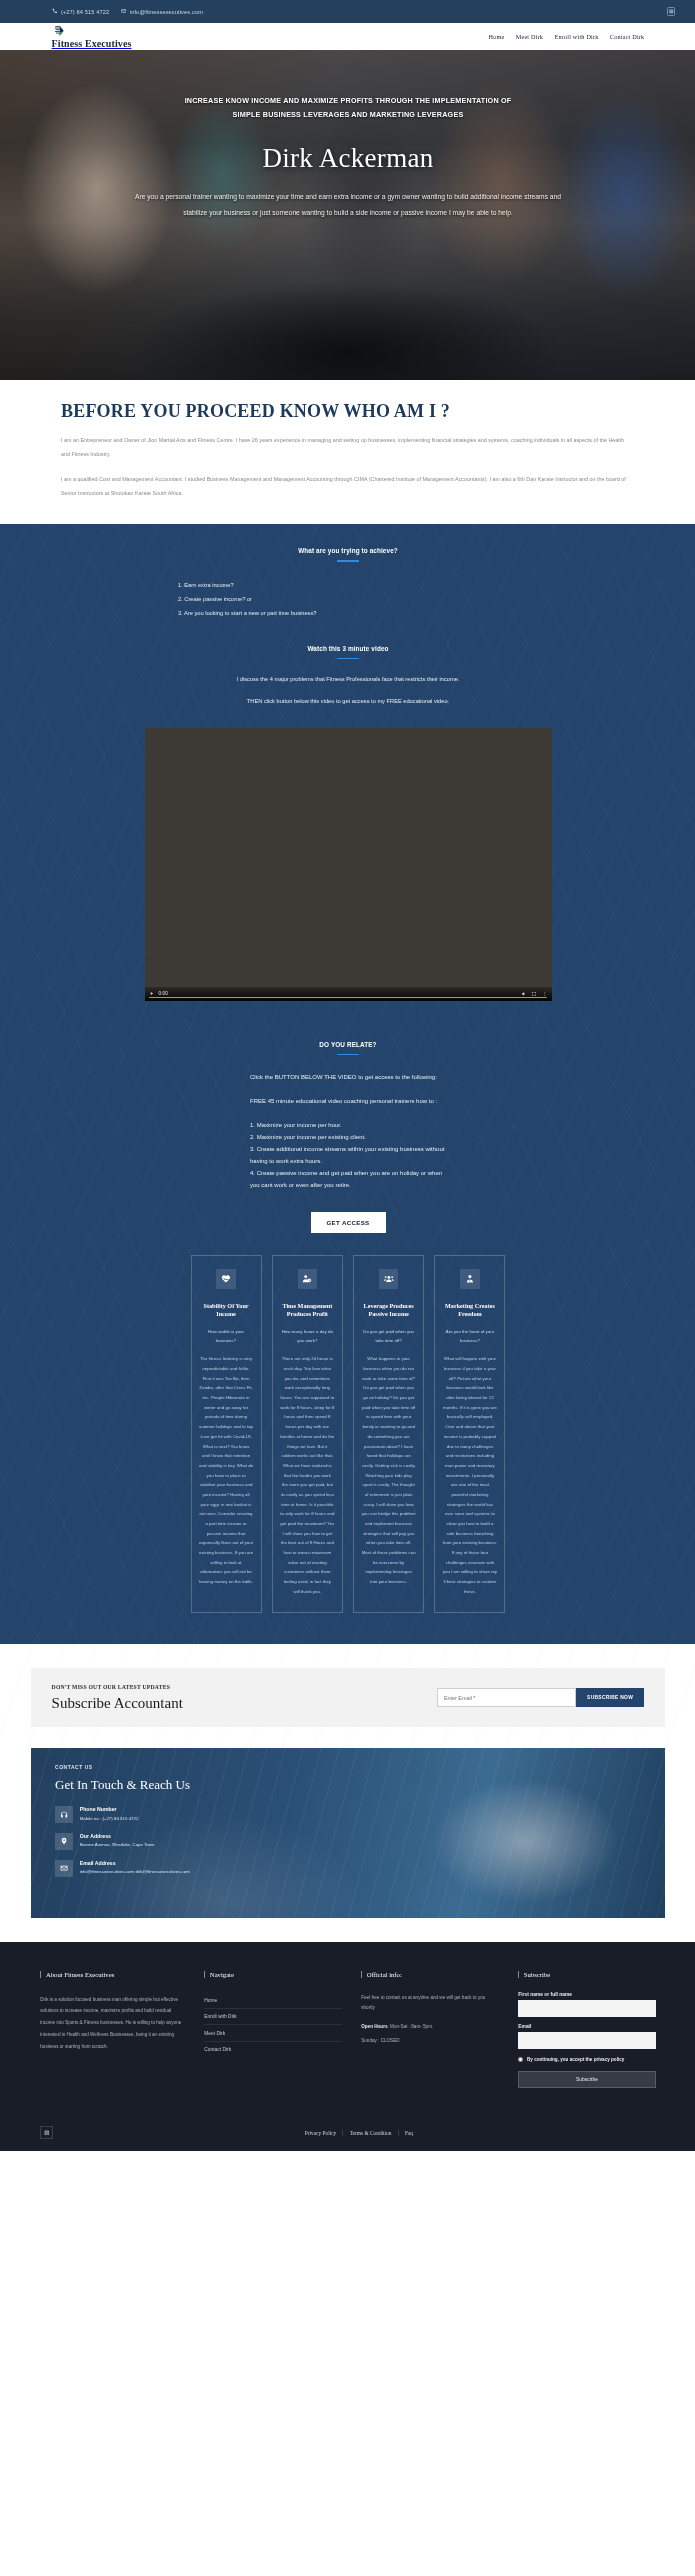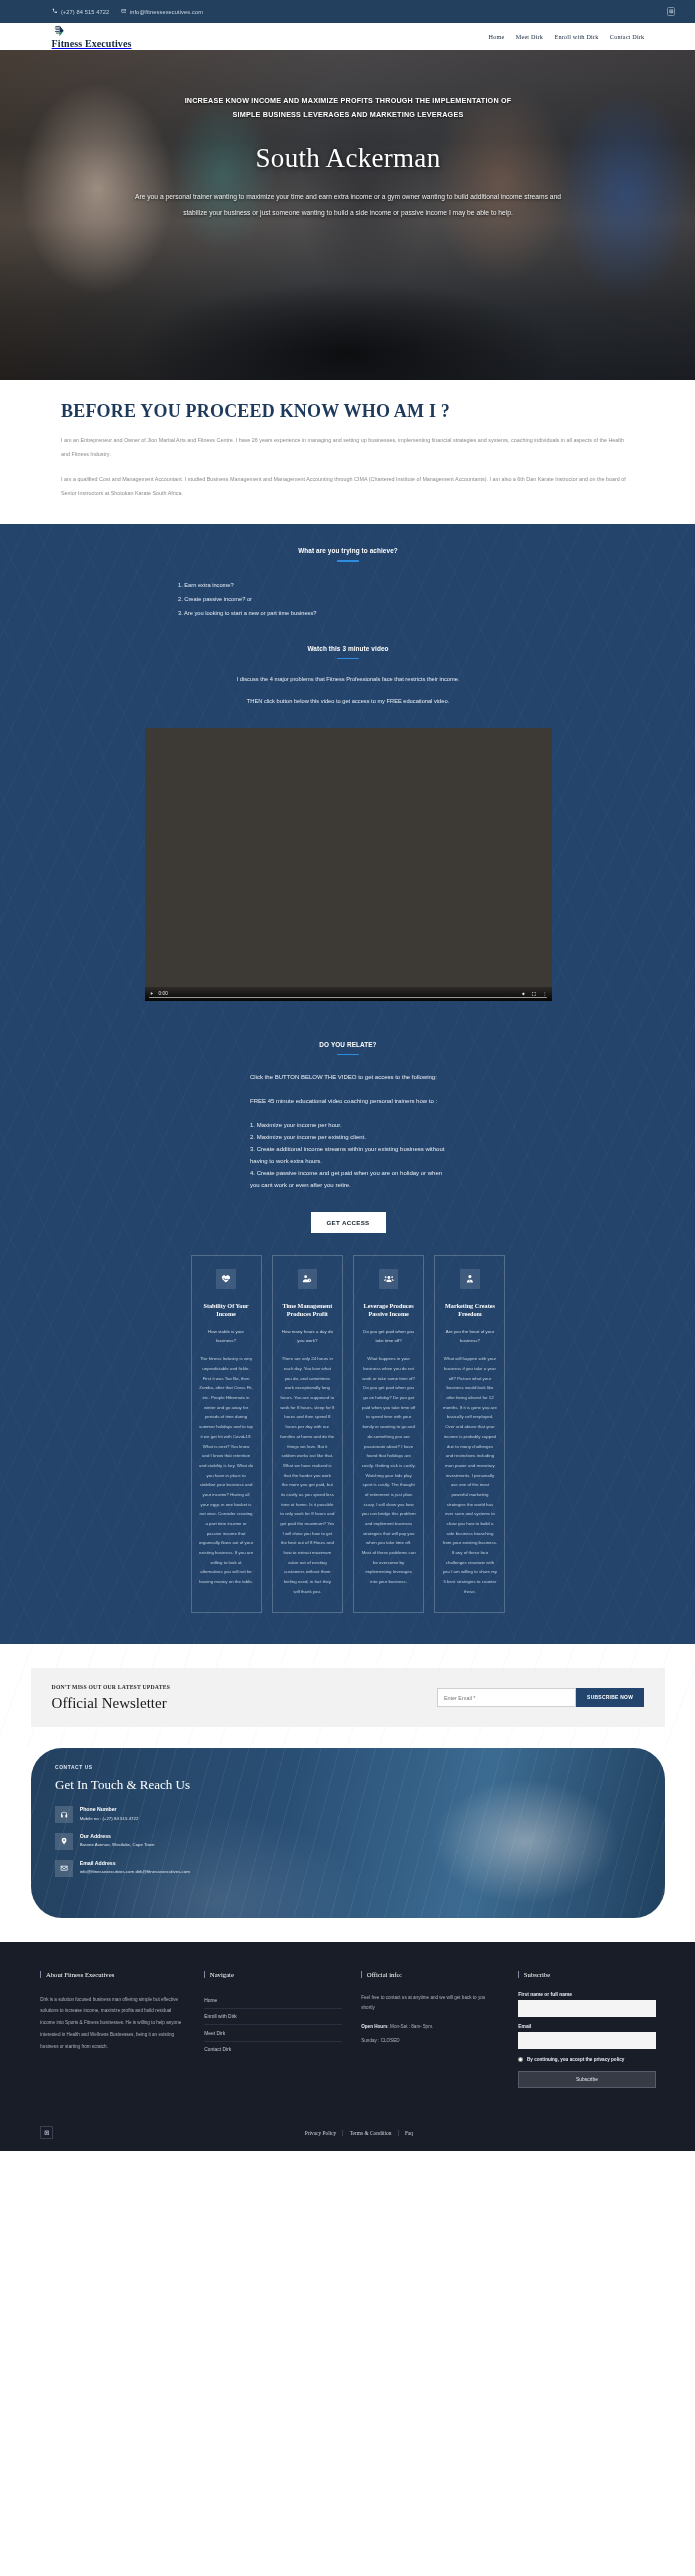--- a/index.html
+++ b/index.html
@@ -175,21 +175,20 @@
   .news-form button{
     height:19.6px;padding:0 11.3px;background:#22446d;color:#fff;border:none;
     font-size:4.9px;font-weight:700;letter-spacing:0.3px;cursor:pointer;
     font-family:"Liberation Sans", sans-serif;
   }
   
   .contact-sec{background:#fff;padding:0 0 24px;position:relative;overflow:hidden;}
   .contact-card{
     width:634px;margin:0 auto;height:170px;position:relative;overflow:hidden;
     background:linear-gradient(100deg,#23405f 0%,#2a4f75 40%,#3c6b91 70%,#20405f 100%);
-    border-radius:31px;
   }
   .contact-card:before{
     content:"";position:absolute;inset:0;
     background:
       radial-gradient(ellipse 155px 103px at 78% 55%, rgba(235,230,225,.45), transparent 60%),
       radial-gradient(ellipse 216px 134px at 30% 90%, rgba(255,255,255,.12), transparent 65%),
       repeating-linear-gradient(105deg,rgba(255,255,255,.06) 0 1px,transparent 1px 17.5px);
   }
   .contact-inner{position:relative;z-index:2;padding:17.5px 24px;color:#fff;width:319px;}
   .contact-kicker{font-size:4.9px;font-weight:700;letter-spacing:0.6px;color:#dbe6f2;}
@@ -306,21 +305,21 @@
     <a href="#">Contact Dirk</a>
   </nav>
 </div>
 
 <section class="hero">
   <div class="hero-inner">
     <div class="hero-kicker">
       <div>INCREASE KNOW INCOME AND MAXIMIZE PROFITS THROUGH THE IMPLEMENTATION OF</div>
       <div>SIMPLE BUSINESS LEVERAGES AND MARKETING LEVERAGES</div>
     </div>
-    <h1 class="hero-title">South Ackerman</h1>
+    <h1 class="hero-title">Dirk Ackerman</h1>
     <p class="hero-sub">Are you a personal trainer wanting to maximize your time and earn extra income or a gym owner wanting to build additional income streams and stabilize your business or just someone wanting to build a side income or passive income I may be able to help.</p>
   </div>
 </section>
 
 <section class="about">
   <div class="about-inner">
     <h2>BEFORE YOU PROCEED KNOW WHO AM I ?</h2>
     <p>I am an Entrepreneur and Owner of Jion Martial Arts and Fitness Centre. I have 26 years experience in managing and setting up businesses, implementing financial strategies and systems, coaching individuals in all aspects of the Health and Fitness Industry.</p>
     <p>I am a qualified Cost and Management Accountant. I studied Business Management and Management Accounting through CIMA (Chartered Institute of Management Accountants). I am also a 6th Dan Karate Instructor and on the board of Senior Instructors at Shotokan Karate South Africa.</p>
   </div>
@@ -460,21 +459,21 @@
       </div>
 
     </div>
   </div>
 </section>
 
 <section class="news-sec">
   <div class="news-card">
     <div class="news-left">
       <div class="news-kicker">DON'T MISS OUT OUR LATEST UPDATES</div>
-      <div class="news-title">Official Newsletter</div>
+      <div class="news-title">Subscribe Accountant</div>
     </div>
     <div class="news-form">
       <input type="email" value="" placeholder="Enter Email *" style="">
       <button>SUBSCRIBE NOW</button>
     </div>
   </div>
 </section>
 
 <section class="contact-sec">
   <div class="contact-card">

